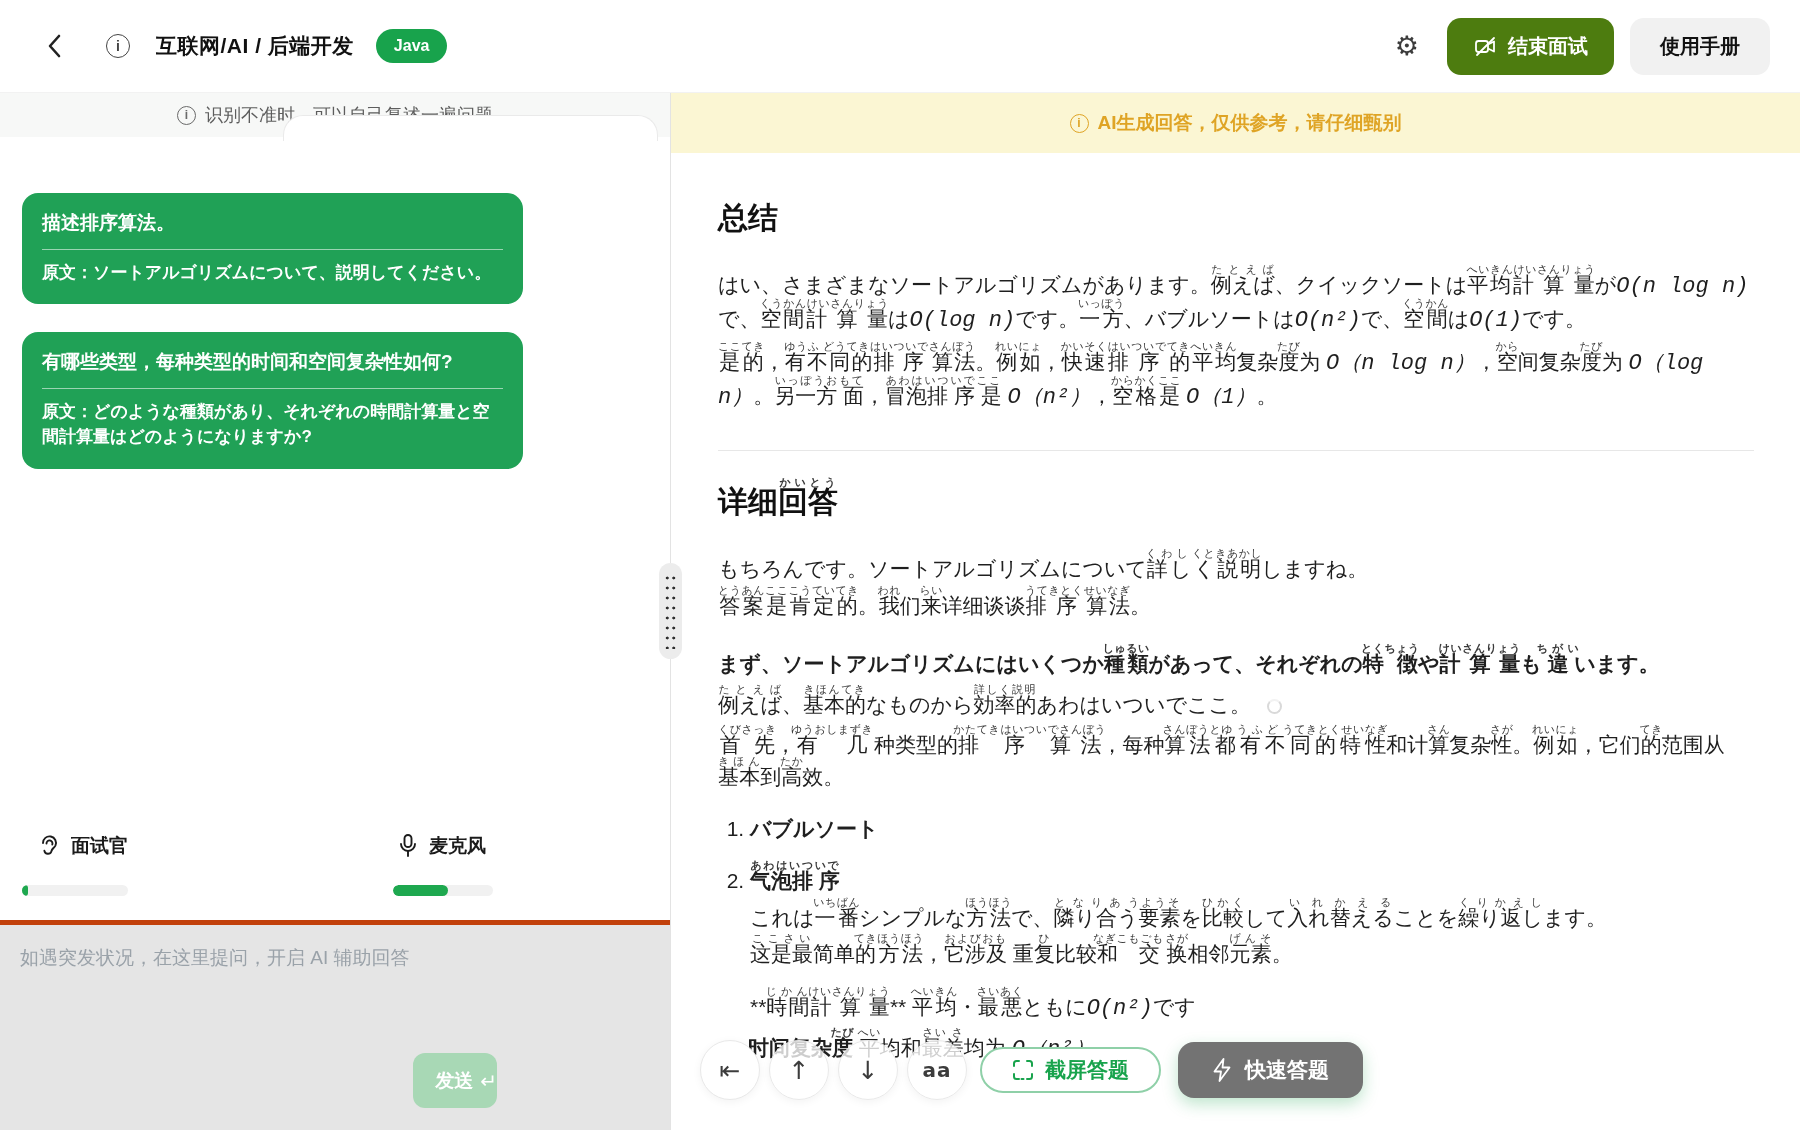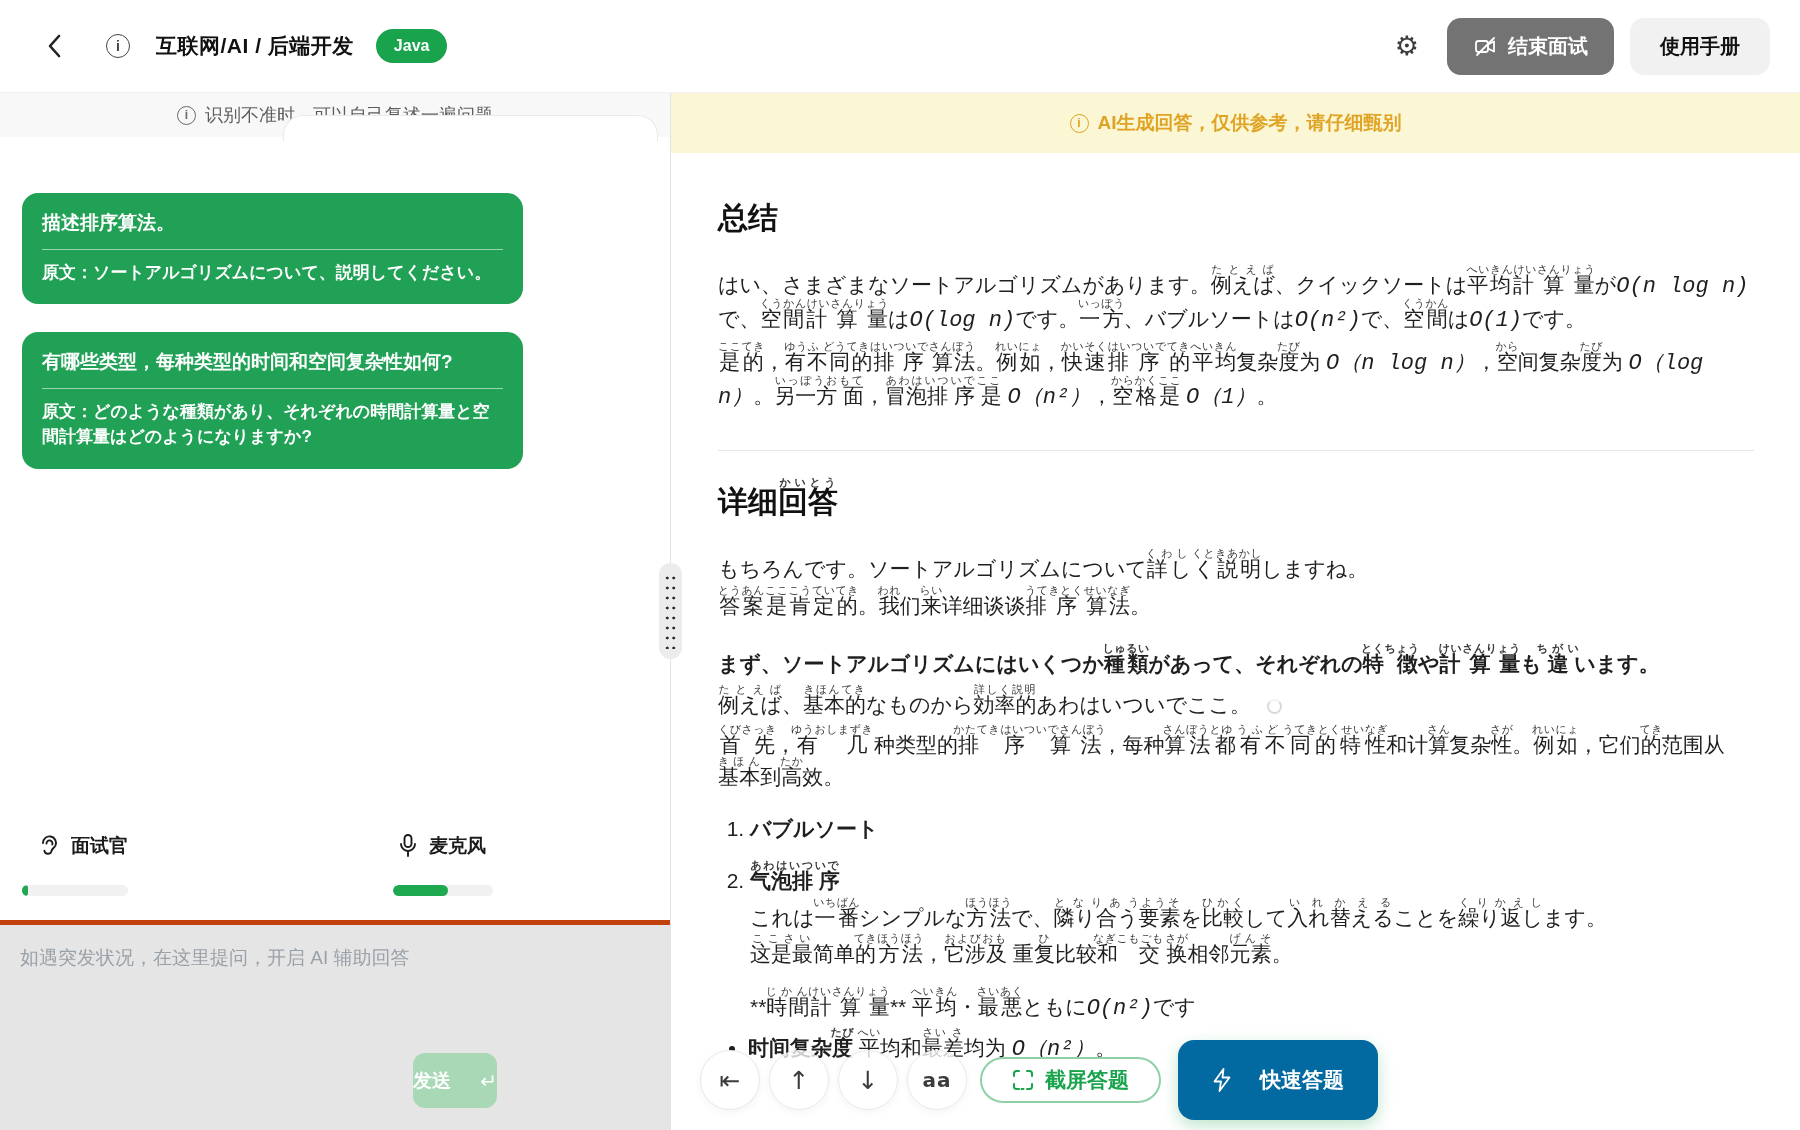--- a/index.html
+++ b/index.html
@@ -8,21 +8,21 @@
 
   
   .topbar { position:absolute; top:0; left:0; width:1800px; height:93px; background:#fff; display:flex; align-items:center; padding:0 30px 0 38px; border-bottom:1px solid #f2f2f2; z-index:30; }
   .back-btn { width:34px; height:34px; border:none; background:transparent; cursor:pointer; display:flex; align-items:center; justify-content:center; }
   .circle-i { display:inline-flex; width:22px; height:22px; border:1.6px solid #444; border-radius:50%; align-items:center; justify-content:center; font-size:14px; font-weight:700; color:#444; flex:0 0 auto; }
   .topbar .circle-i { margin-left:34px; width:24px; height:24px; }
   .app-title { margin-left:26px; font-size:21px; font-weight:700; color:#111; letter-spacing:.5px; }
   .badge { margin-left:22px; background:#18A34C; color:#fff; font-size:16px; font-weight:700; padding:8px 18px; border-radius:18px; }
   .topbar-right { margin-left:auto; display:flex; align-items:center; }
   .gear { font-size:27px; color:#3c3c3c; background:none; border:none; cursor:pointer; line-height:1; }
-  .end-btn { margin-left:28px; height:57px; padding:17px 26px; border:none; border-radius:14px; background:#737373; color:#fff; font-size:20px; font-weight:600; display:flex; align-items:center; gap:11px; cursor:pointer; }
+  .end-btn { margin-left:28px; height:57px; padding:17px 26px; border:none; border-radius:14px; background:#4d7c0f; color:#fff; font-size:20px; font-weight:600; display:flex; align-items:center; gap:11px; cursor:pointer; }
   .manual-btn { margin-left:16px; height:57px; padding:0 30px; border:none; border-radius:14px; background:#F1F1F1; color:#111; font-size:20px; font-weight:600; cursor:pointer; }
 
   
   .left-panel { position:absolute; top:93px; left:0; width:670px; height:1037px; background:#fff; overflow:hidden; }
   .notice-bar { position:relative; height:44px; background:#F7F8F7; display:flex; align-items:center; justify-content:center; gap:9px; font-size:18px; color:#5d5d5d; z-index:1; }
   .notice-bar .circle-i { width:19px; height:19px; border-color:#6a6a6a; color:#6a6a6a; font-size:12px; }
   .peek-card { position:absolute; top:22px; left:283px; right:12px; height:26px; background:#fff; border:1px solid #eaeaea; border-bottom:none; border-radius:20px 20px 0 0; z-index:2; }
 
   .bubble { margin-left:22px; width:501px; background:#20A156; color:#fff; border-radius:16px; padding:17px 20px 19px; cursor:pointer; }
   .bubble.first { margin-top:56px; }
@@ -36,21 +36,21 @@
   .audio-group.right { position:absolute; left:398px; }
   .audio-group.left { margin-left:38px; }
   .level-track { position:absolute; height:11px; background:#F1F1F1; border-radius:6px; overflow:hidden; }
   .level-track .fill { height:100%; background:#1EA84F; border-radius:6px; }
   .track-interviewer { top:792px; left:22px; width:106px; }
   .track-mic { top:792px; left:393px; width:100px; }
 
   .input-area { position:absolute; top:827px; left:0; width:670px; bottom:0; border-top:5px solid #c2410c; background:#e5e5e5; }
   .ask-input { position:absolute; top:20px; left:20px; width:600px; height:110px; border:none; resize:none; outline:none; font-family:inherit; font-size:19px; color:#333; background:transparent; }
   .ask-input::placeholder { color:#9AA2A9; }
-  .send-btn { position:absolute; left:413px; top:128px; width:84px; height:55px; border:none; border-radius:12px; background:#A8D8B5; color:#fff; font-size:19px; font-weight:600; display:flex; align-items:center; justify-content:space-between; gap:7px; cursor:pointer; }
+  .send-btn { position:absolute; left:413px; top:128px; width:84px; height:55px; border:none; border-radius:12px; background:#A8D8B5; color:#fff; font-size:19px; font-weight:600; display:flex; align-items:center; justify-content:flex-end; gap:7px; cursor:pointer; }
   .send-btn .ret { font-size:20px; font-weight:400; }
 
   
   .vline { position:absolute; left:670px; top:93px; bottom:0; width:1px; background:#E3E3E3; z-index:5; }
   .drag-handle { position:absolute; left:659px; top:563px; width:23px; height:96px; background:#ECECEC; border-radius:12px; z-index:6; display:flex; align-items:center; justify-content:center; cursor:col-resize; }
   .drag-handle .dots { width:13px; height:76px; background-image:radial-gradient(circle,#2e2e2e 1.4px,transparent 1.6px); background-size:6.5px 10px; }
 
   
   .right-panel { position:absolute; top:93px; left:671px; width:1129px; height:1037px; background:#fff; overflow:hidden; }
   .banner { height:60px; background:#FBF6D3; display:flex; align-items:center; justify-content:center; gap:9px; font-size:19px; color:#DFA425; font-weight:600; }
@@ -68,21 +68,21 @@
   ol.sort-list > li { margin-bottom:16px; }
   ol.sort-list .li-body { font-weight:400; }
   ul.dot-list { list-style:disc; margin:2px 0 0; padding-left:30px; }
 
   
   .toolbar { position:absolute; left:700px; top:1040px; display:flex; align-items:center; gap:9px; z-index:20; }
   .tb-circle { width:60px; height:60px; border-radius:50%; background:rgba(255,255,255,.78); border:1px solid #e9e9e9; font-size:25px; color:#3c3c3c; display:flex; align-items:center; justify-content:center; cursor:pointer; box-shadow:0 2px 8px rgba(0,0,0,.05); font-family:"DejaVu Sans",sans-serif; }
   .tb-circle.solid { background:#fff; }
   .tb-circle.aa { font-size:20px; font-weight:700; letter-spacing:1px; }
   .tb-screenshot { height:46px; padding:0 30px; border-radius:29px; background:#fff; border:2px solid #8FD0A8; color:#18A34C; font-size:21px; font-weight:700; display:flex; gap:11px; align-items:center; cursor:pointer; margin-left:4px; }
-  .tb-quick { height:80px; padding:0 34px; border-radius:16px; background:#0369a1; border:none; color:#fff; font-size:21px; font-weight:700; display:flex; gap:28px; align-items:center; cursor:pointer; margin-left:8px; box-shadow:0 6px 16px rgba(24,163,76,.28); }
+  .tb-quick { height:56px; padding:0 34px; border-radius:16px; background:#737373; border:none; color:#fff; font-size:21px; font-weight:700; display:flex; gap:13px; align-items:center; cursor:pointer; margin-left:8px; box-shadow:0 6px 16px rgba(24,163,76,.28); }
   .icon-svg { display:inline-flex; flex:0 0 auto; }
 </style>
 </head>
 <body>
 
 <div class="app">
 
   <header class="topbar">
     <button class="back-btn">
       <span class="icon-svg">

